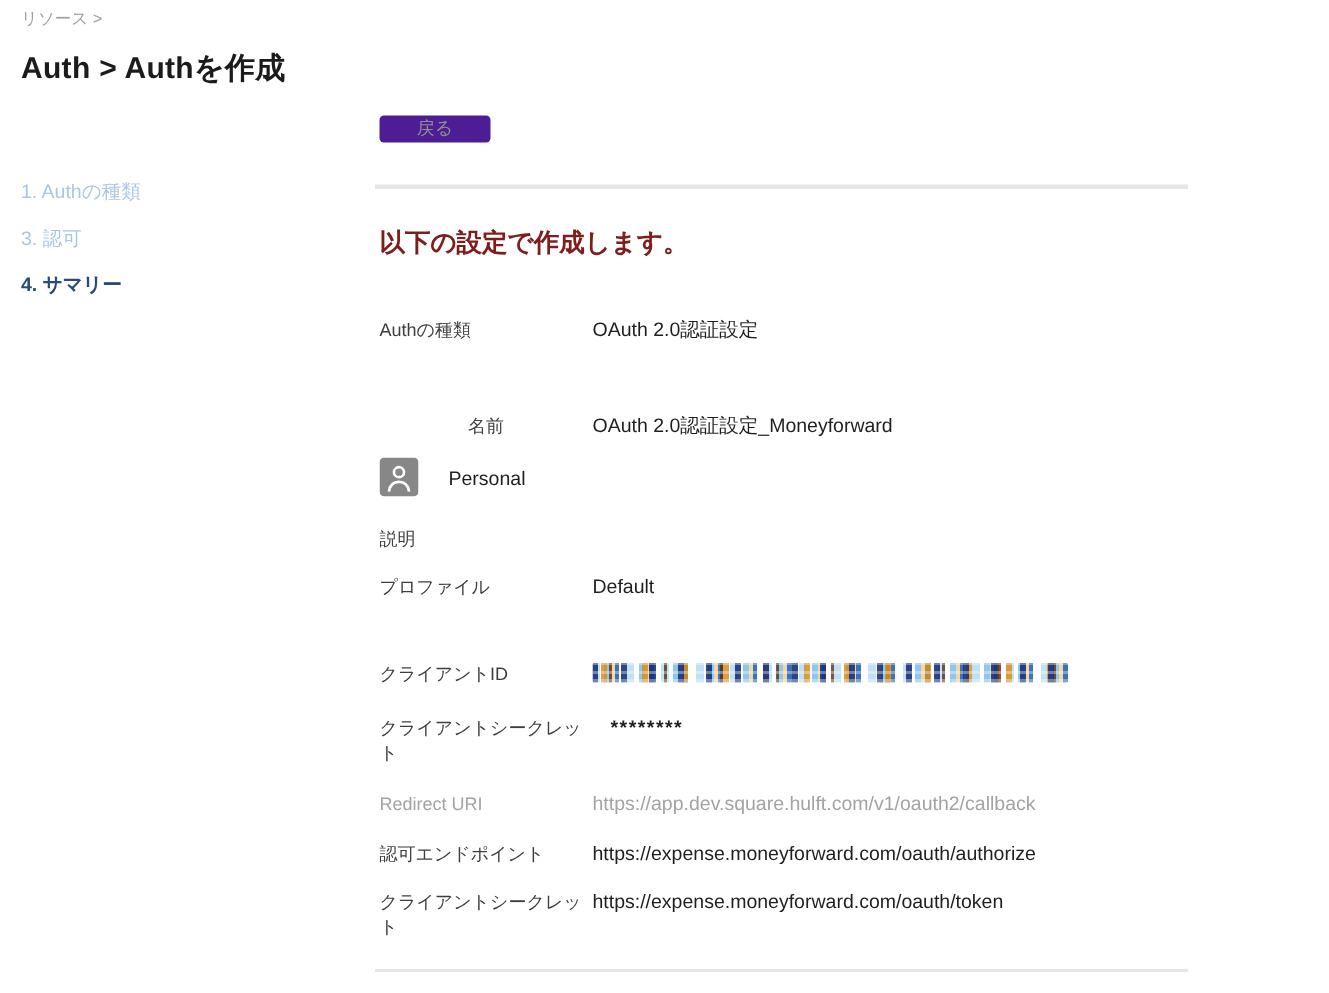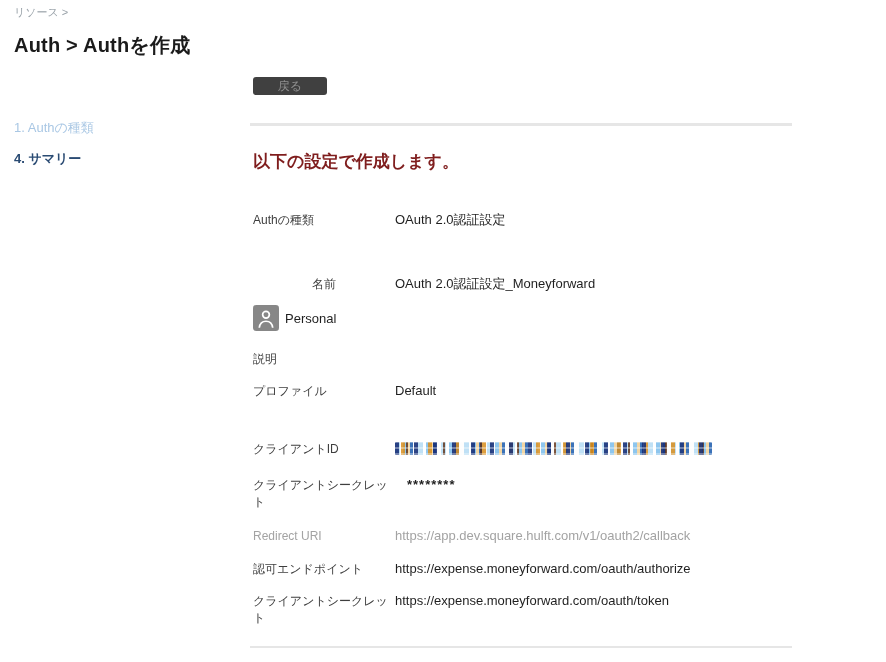--- a/index.html
+++ b/index.html
@@ -8,38 +8,38 @@
 
   .breadcrumb{position:absolute;left:14px;top:5px;font-size:11px;color:#98a1a8;cursor:pointer;}
   .page-title{position:absolute;left:14px;top:19px;font-size:20px;font-weight:bold;color:#1b1b1b;letter-spacing:.2px;}
 
   .steps{position:absolute;left:14px;top:77px;width:220px;margin-top:44px;}
   .step{font-size:13px;color:#a9c7e4;margin-bottom:18px;line-height:13px;cursor:pointer;}
   .step.active{color:#2a4b73;font-weight:bold;}
 
   .main{position:absolute;left:250px;right:0;top:77px;}
   .btn-back{display:block;width:74px;height:18px;line-height:18px;text-align:center;
-    background:#404040;color:#8f8f8f;font-size:12px;border:none;border-radius:3px;
-    margin-left:3px;padding:0;cursor:pointer;font-family:Liberation Sans, sans-serif;}
+    background:#4c1d95;color:#8f8f8f;font-size:12px;border:none;border-radius:3px;
+    margin-left:3px;padding:0;cursor:pointer;font-family:Liberation Mono, monospace;}
   .divider{height:3px;background:#e6e6e6;border:none;margin:28px 0 0 0;}
   .divider2{height:2px;background:#e6e6e6;border:none;margin:19px 0 0 0;}
 
   .intro{margin:27px 0 0 3px;font-size:17px;line-height:18px;color:#7f1d1d;font-weight:bold;}
 
   .rows{margin-left:3px;}
   .row{display:flex;align-items:flex-start;line-height:17px;}
   .row .lbl{flex:0 0 142px;font-size:12px;color:#3e3e3e;padding-top:1px;}
   .row .val{font-size:13px;color:#1f1f1f;}
   .row.muted .lbl,.row.muted .val{color:#a3a3a3;}
 
   .mt46{margin-top:46px;text-align:center;} .mt40{margin-top:40px;} .mt12{margin-top:12px;}
   .mt19{margin-top:19px;} .mt14{margin-top:14px;} .mt18{margin-top:18px;gap:12px;}
   .mt16{margin-top:16px;} .mt15{margin-top:15px;}
 
-  .ws-val{display:flex;align-items:center;gap:6px;}
+  .ws-val{display:flex;align-items:center;gap:20px;}
   .ws-icon{width:26px;height:26px;display:block;}
 
   .mosaic{width:317px;height:13px;margin-top:2px;border-radius:1px;
     background:
       repeating-linear-gradient(0deg, rgba(255,255,255,.35) 0 2px, transparent 2px 6px),
       repeating-linear-gradient(90deg, rgba(23,48,120,.9) 0 4px, transparent 4px 19px),
       repeating-linear-gradient(90deg, transparent 0 6px, rgba(216,142,30,.85) 6px 10px, transparent 10px 27px),
       repeating-linear-gradient(90deg, transparent 0 11px, rgba(92,43,14,.8) 11px 13px, transparent 13px 37px),
       repeating-linear-gradient(90deg, #bfe0f5 0 5px, #ffffff 5px 8px, #8ec6ee 8px 12px, #f2d6a4 12px 15px, #3b72b8 15px 18px, #fdfdfd 18px 23px);}
 
@@ -52,20 +52,21 @@
 </head>
 <body>
 
 <div class="page">
 
   <div class="breadcrumb">リソース &gt;</div>
   <h1 class="page-title">Auth &gt; Authを作成</h1>
 
   <nav class="steps">
     <div class="step">1. Authの種類</div>
+    <div class="step">3. 認可</div>
     <div class="step active">4. サマリー</div>
   </nav>
 
   <main class="main">
 
     <button class="btn-back">戻る</button>
 
     <hr class="divider">
 
     <p class="intro">以下の設定で作成します。</p>

